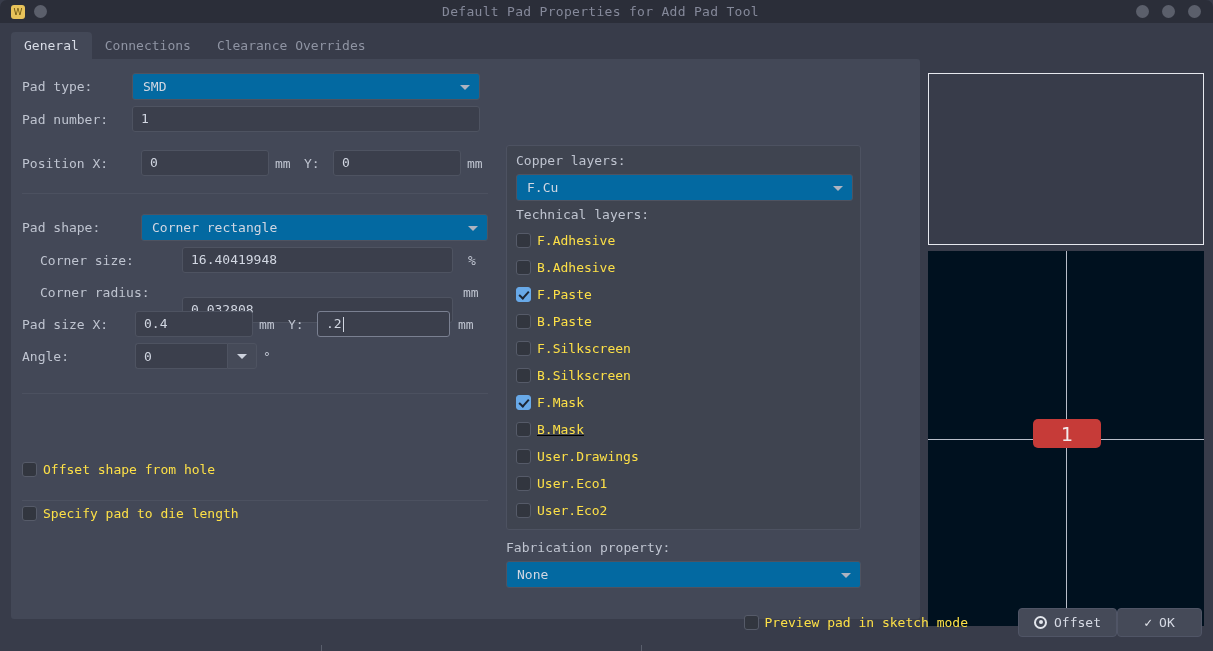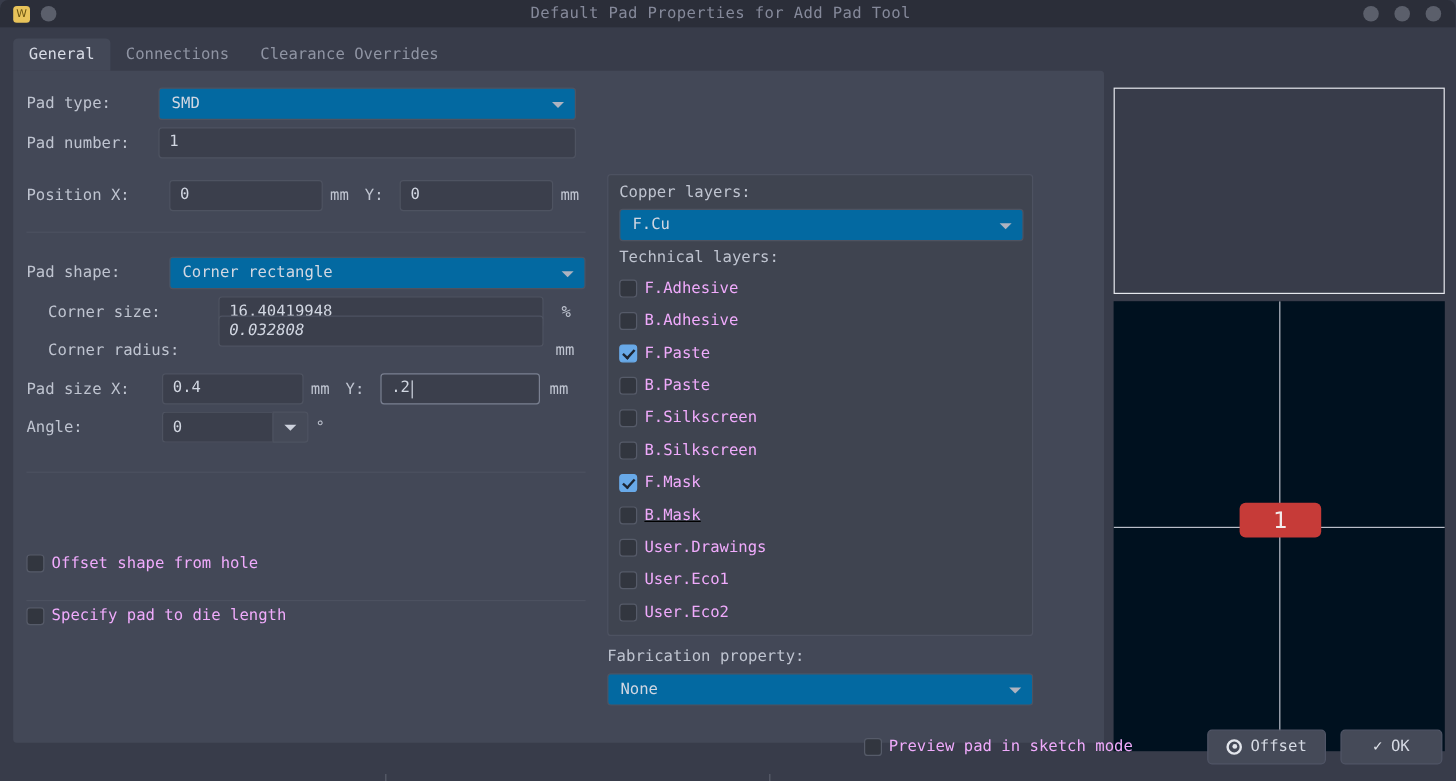--- a/index.html
+++ b/index.html
@@ -119,21 +119,21 @@
     width: 15px; height: 15px; border-radius: 3px;
     background: #32363f; border: 1px solid #565b69;
     flex: none; position: relative;
   }
   .cb.checked { background: #68a9e8; border-color: #68a9e8; }
   .cb.checked::after {
     content: ""; position: absolute; left: 4px; top: 1px;
     width: 4px; height: 8px; border: solid #1d2634;
     border-width: 0 2px 2px 0; transform: rotate(42deg);
   }
-  .cbtext { font-size: 13px; color: #f0abfc; }
+  .cbtext { font-size: 13px; color: #fde047; }
 
   .hr { height: 1px; background: #4c5160; }
 
   
   #layersbox {
     position: absolute; left: 495px; top: 86px; width: 355px; height: 385px;
     background: #3f4插; 
   }
   #layersbox {
     background: #3f4450; border: 1px solid #4d advance;
@@ -159,21 +159,21 @@
     background: #c63b38; border-radius: 5px;
     display: flex; align-items: center; justify-content: center;
     font-size: 19px; color: #f2ecec;
     font-family: "DejaVu Sans", sans-serif;
   }
 
   
   #bottombar {
     position: absolute; left: 0; bottom: 12px; width: 1213px; height: 34px;
     display: flex; align-items: center; justify-content: flex-end;
-    padding-right: 11px; gap: 12px;
+    padding-right: 11px; 
   }
   .dlgbtn {
     background: #454a58; border: 1px solid #50class;
   }
   .dlgbtn {
     background: #454a58; border: 1px solid #505566; border-radius: 4px;
     height: 29px; padding: 0 15px; font-size: 13px; color: #d6dae4;
     display: flex; align-items: center; gap: 7px;
   }
   .stop-ic {
@@ -237,21 +237,21 @@
     <div class="combo" style="position:absolute;left:130px;top:155px;width:347px;">
       <span>Corner rectangle</span>
       <span class="arrow"></span>
     </div>
 
     <div style="position:absolute;left:29px;top:188px;height:26px;display:flex;align-items:center;" class="lbl">Corner size:</div>
     <div class="field" style="position:absolute;left:171px;top:188px;width:271px;">16.40419948</div>
     <div style="position:absolute;left:457px;top:188px;height:26px;display:flex;align-items:center;" class="unit">%</div>
 
     <div style="position:absolute;left:29px;top:220px;height:26px;display:flex;align-items:center;" class="lbl">Corner radius:</div>
-    <div class="field" style="position:absolute;left:171px;top:204px;width:271px;font-style:italic;">0.032808</div>
+    <div class="field" style="position:absolute;left:171px;top:238px;width:271px;">0.032808</div>
     <div style="position:absolute;left:452px;top:220px;height:26px;display:flex;align-items:center;" class="unit">mm</div>
 
     <div style="position:absolute;left:11px;top:252px;height:26px;display:flex;align-items:center;" class="lbl">Pad size X:</div>
     <div class="field" style="position:absolute;left:124px;top:252px;width:118px;">0.4</div>
     <div style="position:absolute;left:248px;top:252px;height:26px;display:flex;align-items:center;" class="unit">mm</div>
     <div style="position:absolute;left:277px;top:252px;height:26px;display:flex;align-items:center;" class="lbl">Y:</div>
     <div class="field focused" style="position:absolute;left:306px;top:252px;width:133px;">
       <span>.2</span>
         <span class="caret"></span>
     </div>

